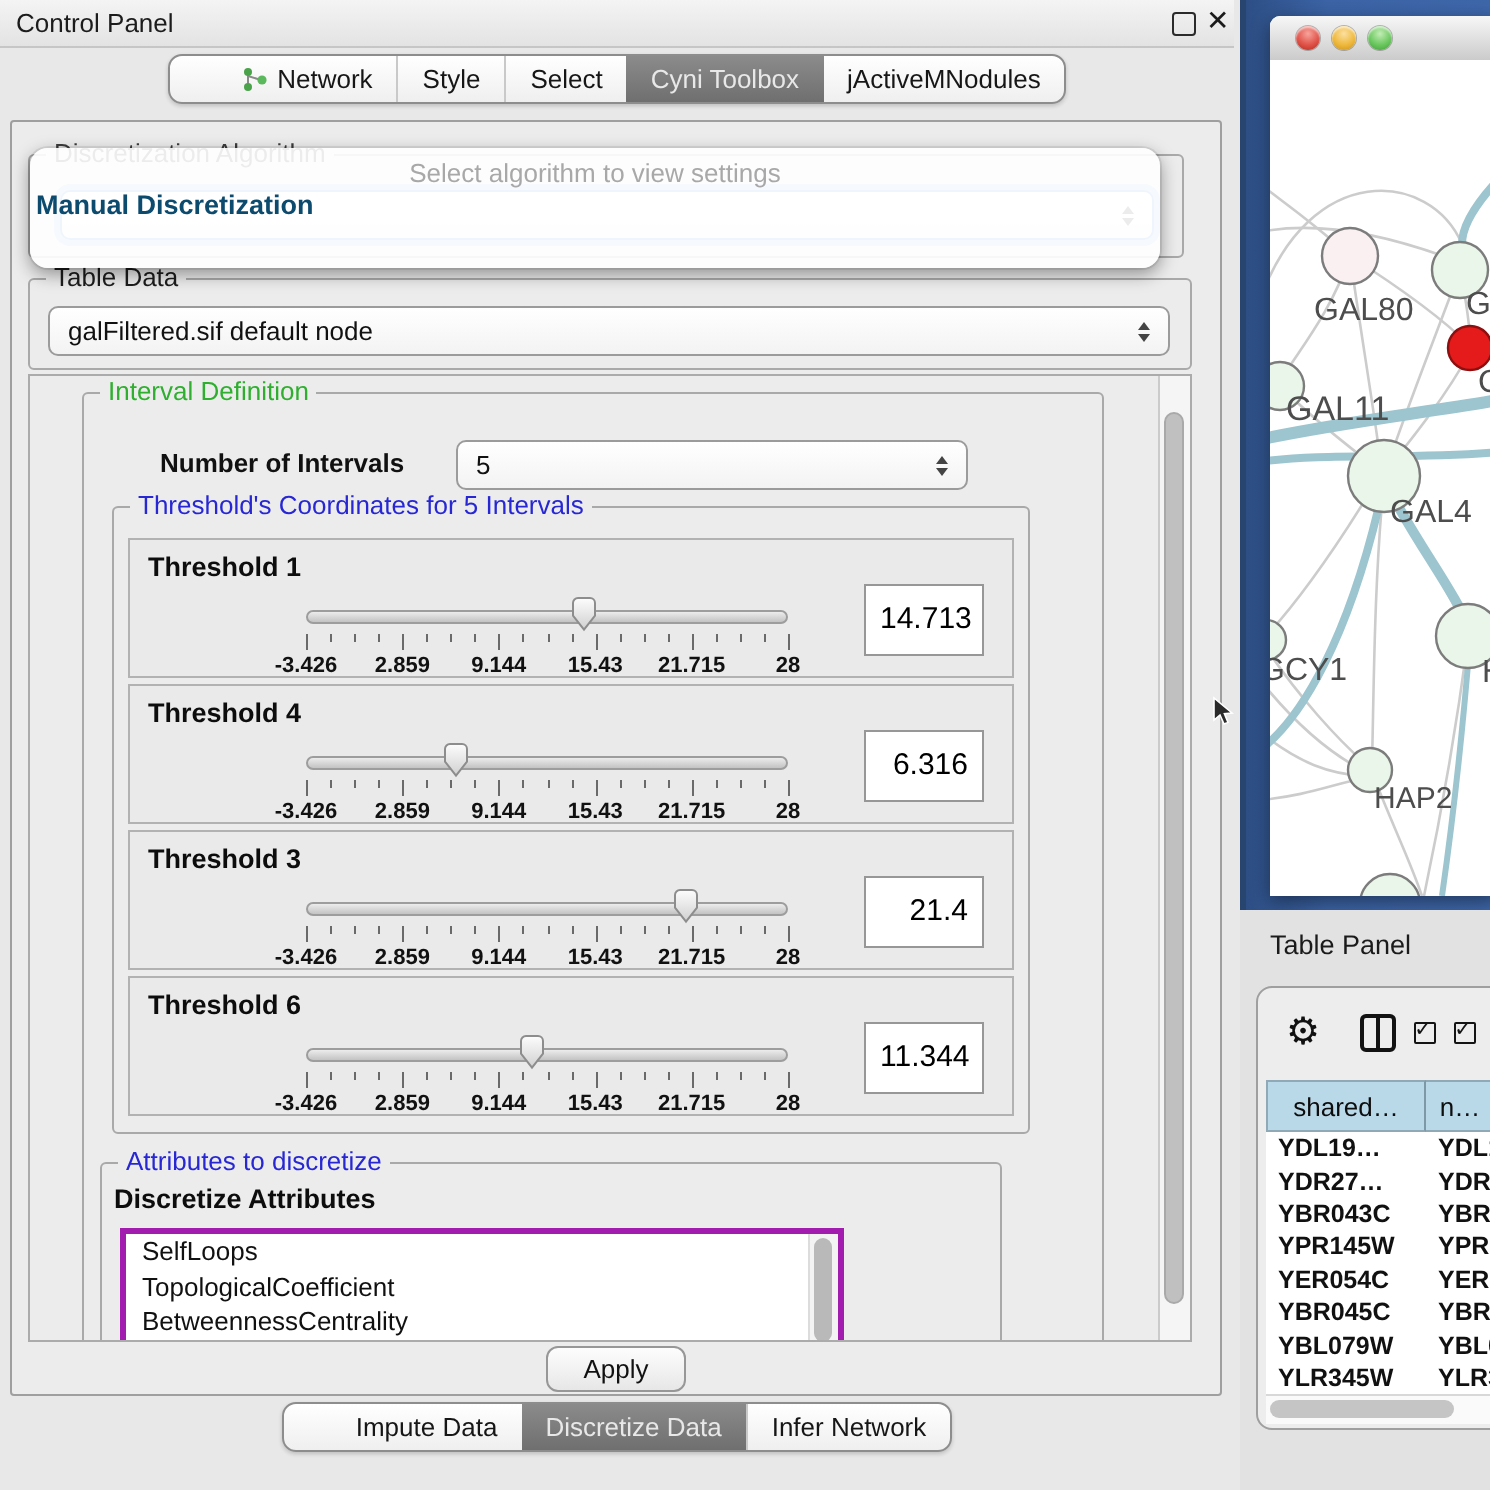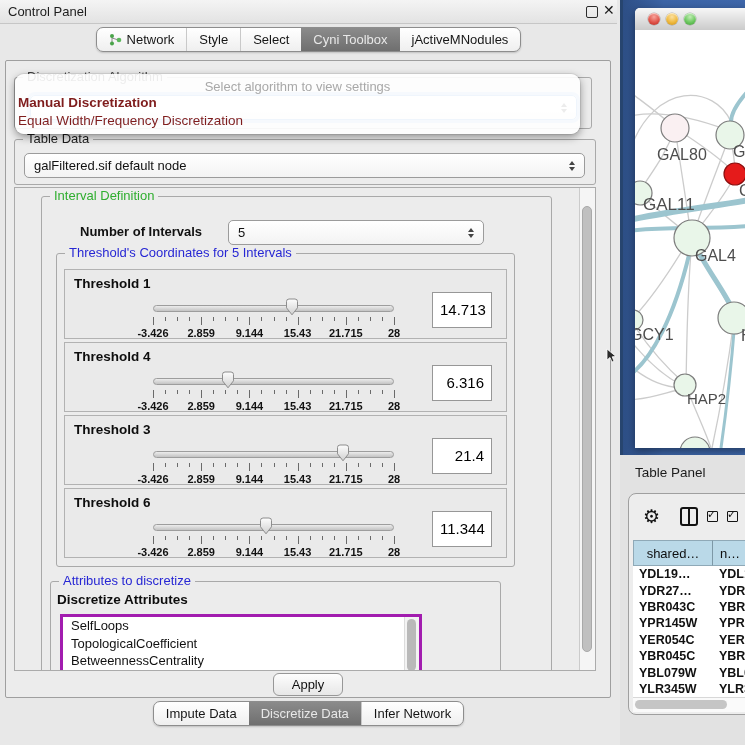--- a/index.html
+++ b/index.html
@@ -8,21 +8,21 @@
 
   
   .left{position:absolute;left:0;top:0;width:617px;height:638px;background:#e8e8e8;}
   .titlebar{position:absolute;left:0;top:0;right:0;height:23px;background:linear-gradient(#f4f4f4,#e3e3e3);border-bottom:1px solid #c6c6c6;}
   .wtitle{position:absolute;left:8px;top:4px;font-size:13px;color:#1c1c1c;}
   .float-icon{position:absolute;left:586px;top:6px;width:10px;height:10px;border:1.6px solid #2b2b2b;border-radius:2px;}
   .close-icon{position:absolute;left:603px;top:2px;font-size:14px;font-weight:bold;color:#1b1b1b;}
 
   .tabbar{position:absolute;left:0;right:0;top:27px;height:32px;display:flex;justify-content:center;}
   .tabbar.bottom{top:701px;}
-  .tabgroup{display:inline-flex;align-self:flex-start;border:1px solid #8d8d8d;border-radius:7px;overflow:hidden;background:linear-gradient(#ffffff,#efefef);box-shadow:0 1px 2px rgba(0,0,0,.18);}
+  .tabgroup{display:inline-flex;align-self:flex-start;border:1px solid #8d8d8d;border-radius:7px;overflow:hidden;background:linear-gradient(#ffffff,#efefef);box-shadow:0 1px 2px rgba(0,0,0,.18);padding-left:24px;}
   .tab{padding:4px 12px;font-size:13px;color:#161616;display:flex;align-items:center;gap:5px;white-space:nowrap;}
   .tab.vsep{border-left:1px solid #c9c9c9;}
   .tab.selected{background:linear-gradient(#8b8b8b,#6f6f6f);color:#e8e8e8;border-left:none;}
   .neticon{width:13px;height:13px;}
 
   .content{position:absolute;left:5px;top:60px;width:606px;height:638px;background:#ececec;border:1px solid #9f9f9f;border-radius:2px;box-sizing:border-box;}
 
   .fs{position:absolute;border:1px solid #a9a9a9;border-radius:3px;box-sizing:border-box;}
   .leg{position:absolute;top:-9px;left:8px;background:#ececec;padding:0 4px;font-size:13px;line-height:15px;white-space:nowrap;}
   .leg-green{color:#2fae2f;}
@@ -33,21 +33,21 @@
   .fs-algo{left:8px;top:16px;right:18px;height:52px;}
   .combo{background:linear-gradient(#ffffff,#f3f3f3);border:1px solid #9b9b9b;border-radius:5px;height:25px;display:flex;align-items:center;padding:0 9px;font-size:13px;color:#111;box-sizing:border-box;}
   .arrows{margin-left:auto;display:flex;flex-direction:column;gap:2px;}
   .arrows i{display:block;width:0;height:0;border-left:3.5px solid transparent;border-right:3.5px solid transparent;}
   .arrows .up{border-bottom:4.5px solid #444;}
   .arrows .dn{border-top:4.5px solid #444;}
   .algo-combo{position:absolute;left:15px;right:14px;top:17px;border-color:#5d9ce0;box-shadow:0 0 0 3px rgba(100,160,230,.55);}
 
   .popup{position:absolute;left:9px;top:13px;width:565px;height:60px;background:rgba(255,255,255,0.9);border-radius:9px;box-shadow:0 3px 9px rgba(0,0,0,.4),0 0 0 1px rgba(0,0,0,.07);z-index:30;}
   .popup-hint{text-align:center;color:#a8a8a8;font-size:13px;padding-top:5px;}
-  .popup-item{font-size:13.5px;color:#7f1d1d;padding-left:3px;line-height:18px;}
+  .popup-item{font-size:13.5px;color:#0c4a6e;padding-left:3px;line-height:18px;}
   .popup-item.bold{font-weight:bold;}
 
   .fs-table{left:8px;top:78px;right:14px;height:46px;}
   .table-combo{position:absolute;left:9px;right:10px;top:13px;}
 
   .scrollwrap{position:absolute;left:8px;right:14px;top:126px;height:482px;border:1px solid #ababab;background:#ececec;overflow:hidden;}
   .scrollinner{position:absolute;left:0;top:0;right:15px;bottom:0;overflow:hidden;}
   .vscroll.main{position:absolute;right:0;top:0;bottom:0;width:15px;background:#f5f5f5;border-left:1px solid #cbcbcb;}
   .vthumb.main{position:absolute;left:2px;top:18px;width:10px;height:446px;background:#c0c0c0;border:1px solid #a9a9a9;border-radius:6px;box-sizing:border-box;}
 
@@ -170,21 +170,20 @@
           <span class="arrows">
               <i class="up"></i>
               <i class="dn"></i>
             </span>
         </div>
       </div>
 
       <div class="popup">
         <div class="popup-hint">Select algorithm to view settings</div>
         <div class="popup-item bold">Manual Discretization</div>
-        <div class="popup-item">Equal Width/Frequency Discretization</div>
       </div>
 
       <div class="fs fs-table">
         <span class="leg leg-plain">Table Data</span>
         <div class="combo table-combo">
           <span>galFiltered.sif default node</span>
           <span class="arrows">
               <i class="up"></i>
               <i class="dn"></i>
             </span>

